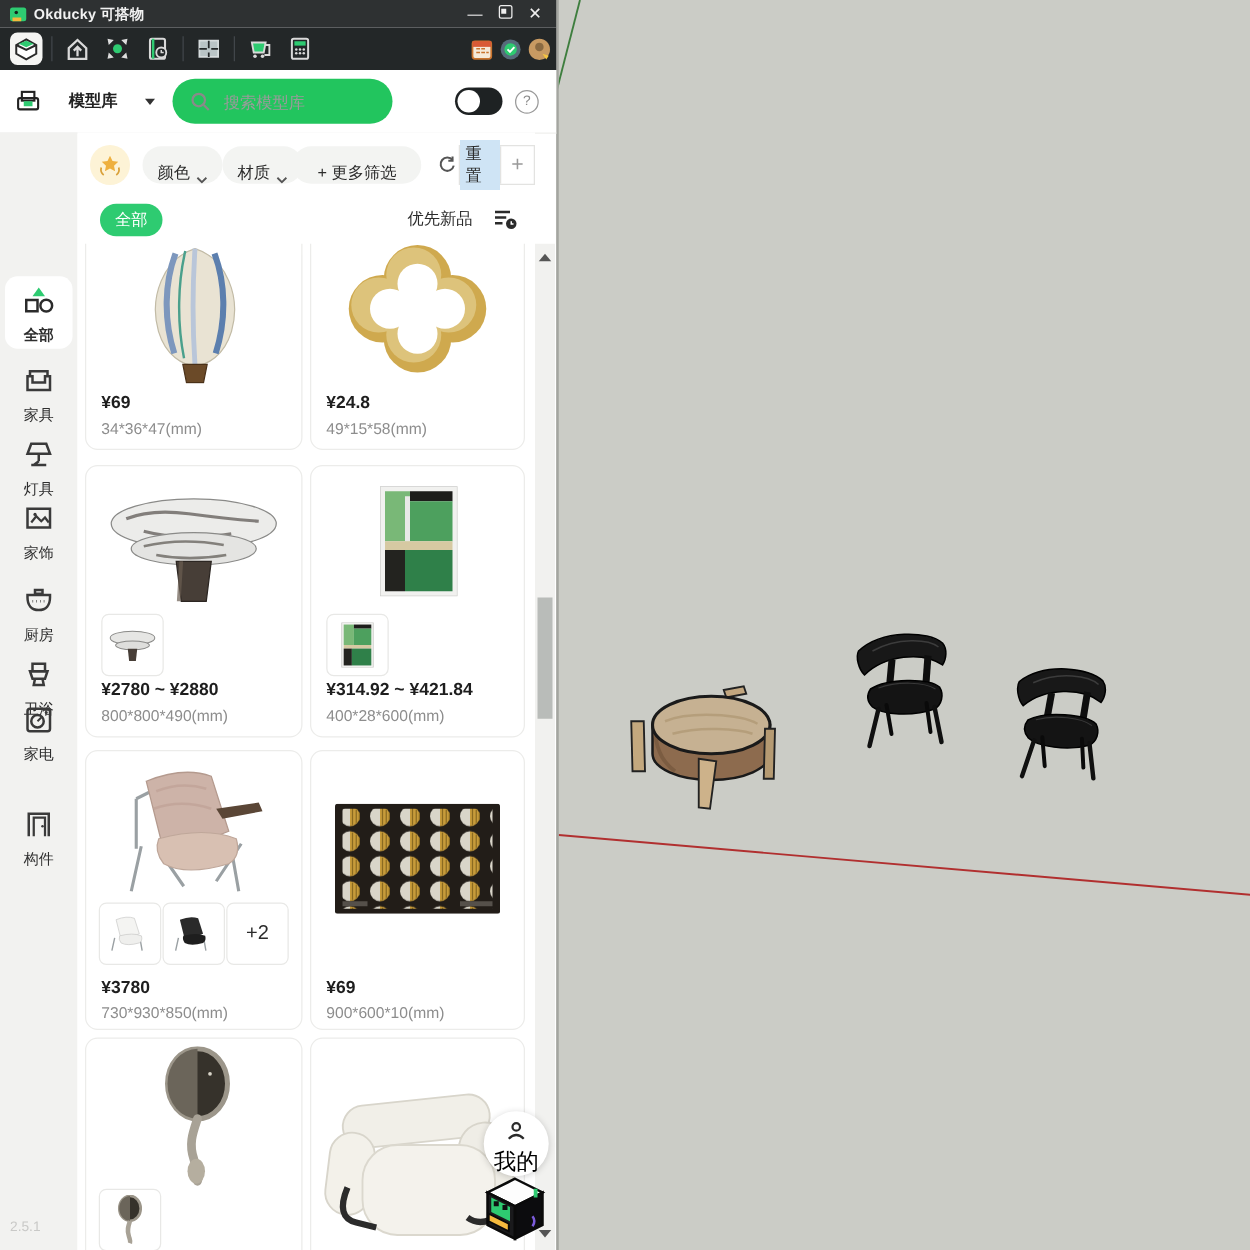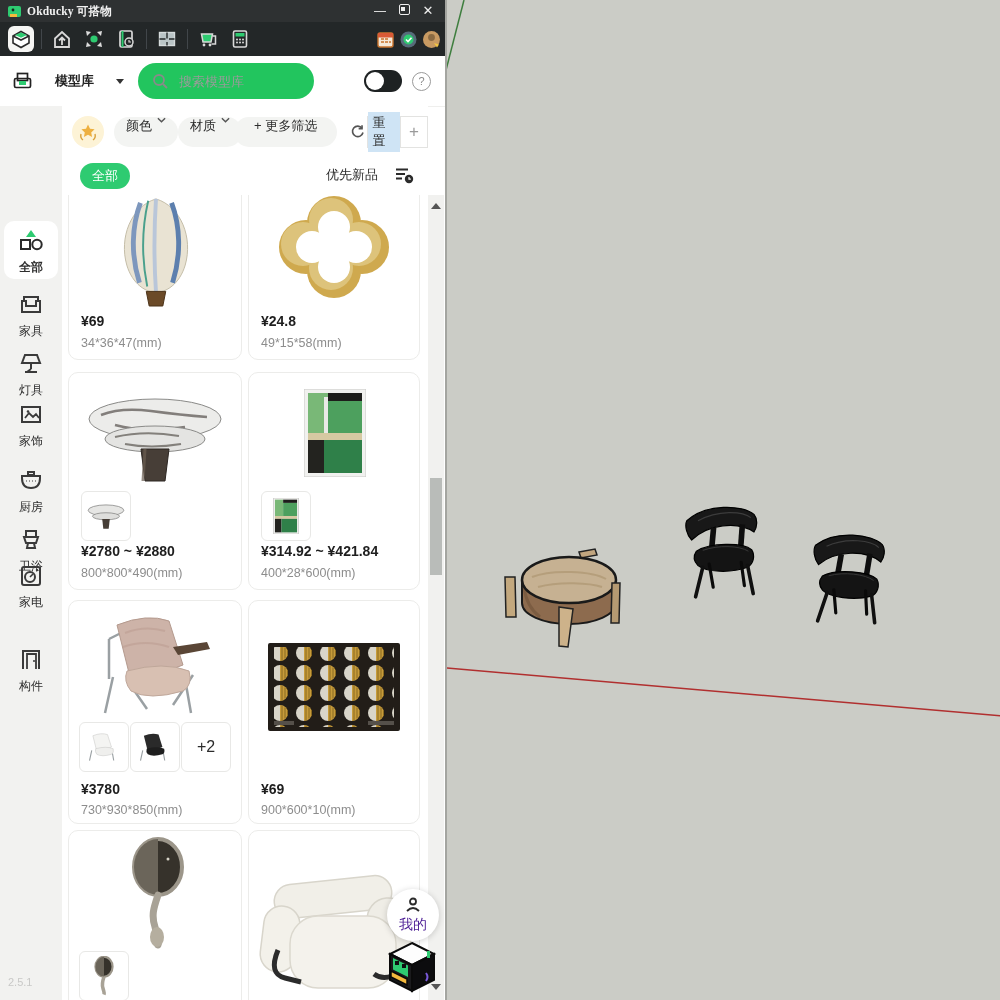--- a/index.html
+++ b/index.html
@@ -1,21 +1,21 @@
 <!DOCTYPE html>
 <html><head>
 <meta charset="utf-8">
 <style>
   html,body{margin:0;padding:0;background:#888;}
   #app{position:relative;width:1000px;height:1000px;overflow:hidden;
        font-family:"Liberation Sans","DejaVu Sans",sans-serif;background:#fff;}
   .abs{position:absolute;}
   
   .titlebar{left:0;top:0;width:445px;height:22px;background:#2e3132;display:flex;align-items:center;}
-  .title{color:#f2f2f2;font-size:11.5px;font-weight:bold;margin-left:5px;letter-spacing:.2px;font-family:Liberation Serif, serif;}
+  .title{color:#f2f2f2;font-size:11.5px;font-weight:bold;margin-left:5px;letter-spacing:.2px;}
   .winbtns{margin-left:auto;display:flex;align-items:center;gap:6px;padding-right:8px;}
   .winbtn{background:none;border:none;color:#eee;font-size:12px;width:18px;height:16px;line-height:14px;
           padding:0;cursor:default;text-align:center;}
   .maxbox{display:inline-block;width:9px;height:9px;border:1.5px solid #eee;border-radius:2px;position:relative;}
   .maxbox::after{content:"";position:absolute;left:1.5px;top:1.5px;width:4px;height:4px;background:#eee;}
   .toolbar{left:0;top:22px;width:445px;height:34px;background:#232728;display:flex;align-items:center;}
   .tool{width:26px;height:26px;margin:0 3px;display:flex;align-items:center;justify-content:center;border-radius:6px;}
   .tool.sel{background:#f5f5f3;}
   .tsep{width:1px;height:20px;background:#41464a;margin:0 4px;}
   .searchbar{left:0;top:56px;width:445px;height:50px;background:#fff;border-bottom:1px solid #efefed;
@@ -31,42 +31,42 @@
   .help{width:17px;height:17px;border-radius:50%;border:1.5px solid #9a9a9a;color:#8a8a8a;font-size:11px;
         display:flex;align-items:center;justify-content:center;margin:0 14px 0 10px;}
   
   .rail{left:0;top:106px;width:62px;height:894px;background:#f2f2f0;}
   .cat{position:absolute;left:0;width:62px;height:52px;text-align:center;color:#2e2e2e;}
   .cat .lbl{font-size:12px;display:block;margin-top:1px;}
   .cat.active::before{content:"";position:absolute;left:4px;top:-7px;width:54px;height:58px;background:#fff;
                       border-radius:10px;z-index:0;}
   .cat>*{position:relative;z-index:1;}
   
-  .pill{height:30px;border-radius:15px;background:#f3f4f2;display:inline-flex;align-items:flex-start;
+  .pill{height:30px;border-radius:15px;background:#f3f4f2;display:inline-flex;align-items:flex-end;
         font-size:13px;color:#2c2c2c;padding:0 12px;gap:5px;}
   .chev{width:9px;height:6px;}
   .tag{height:26px;border-radius:13px;background:#2ecb71;color:#fff;font-size:13px;display:inline-flex;
        align-items:center;padding:0 12px;}
   
   .grid{left:62px;top:195px;width:366px;height:805px;background:#fff;overflow:hidden;}
   .card{position:absolute;background:#fff;border:1px solid #ececea;border-radius:10px;}
   .price{position:absolute;left:12px;bottom:30px;font-size:14px;font-weight:bold;color:#1e1e1e;}
   .dims{position:absolute;left:12px;bottom:9px;font-size:12.5px;color:#8d8d8d;}
   .thumb{position:absolute;width:48px;height:48px;border:1px solid #e8e8e6;border-radius:6px;background:#fff;
          display:flex;align-items:center;justify-content:center;}
   .plus2{font-size:16px;color:#2b2b2b;}
   
   .sbtrack{left:428px;top:195px;width:16px;height:805px;background:#f1f1ef;}
   .sbthumb{left:430px;top:478px;width:12px;height:97px;background:#b9bcb9;}
   .tri-up{width:0;height:0;border-left:5px solid transparent;border-right:5px solid transparent;border-bottom:6px solid #555;}
   .tri-down{width:0;height:0;border-left:5px solid transparent;border-right:5px solid transparent;border-top:6px solid #555;}
   
   .mybtn{left:387px;top:889px;width:52px;height:52px;border-radius:50%;background:#fff;z-index:9;
          box-shadow:0 1px 6px rgba(0,0,0,.18);text-align:center;}
-  .mybtn .lbl{font-size:14px;color:#4c1d95;display:block;margin-top:-2px;}
+  .mybtn .lbl{font-size:18px;color:#000000;display:block;margin-top:-2px;}
   .version{left:8px;top:976px;font-size:11px;color:#c9c9c7;z-index:9;}
   
   .viewport{left:445px;top:0;width:555px;height:1000px;background:#cbccc6;border-left:2px solid #a4a5a0;}
 </style>
 </head>
 <body>
 
 <div id="app">
 
   <div class="abs viewport">

